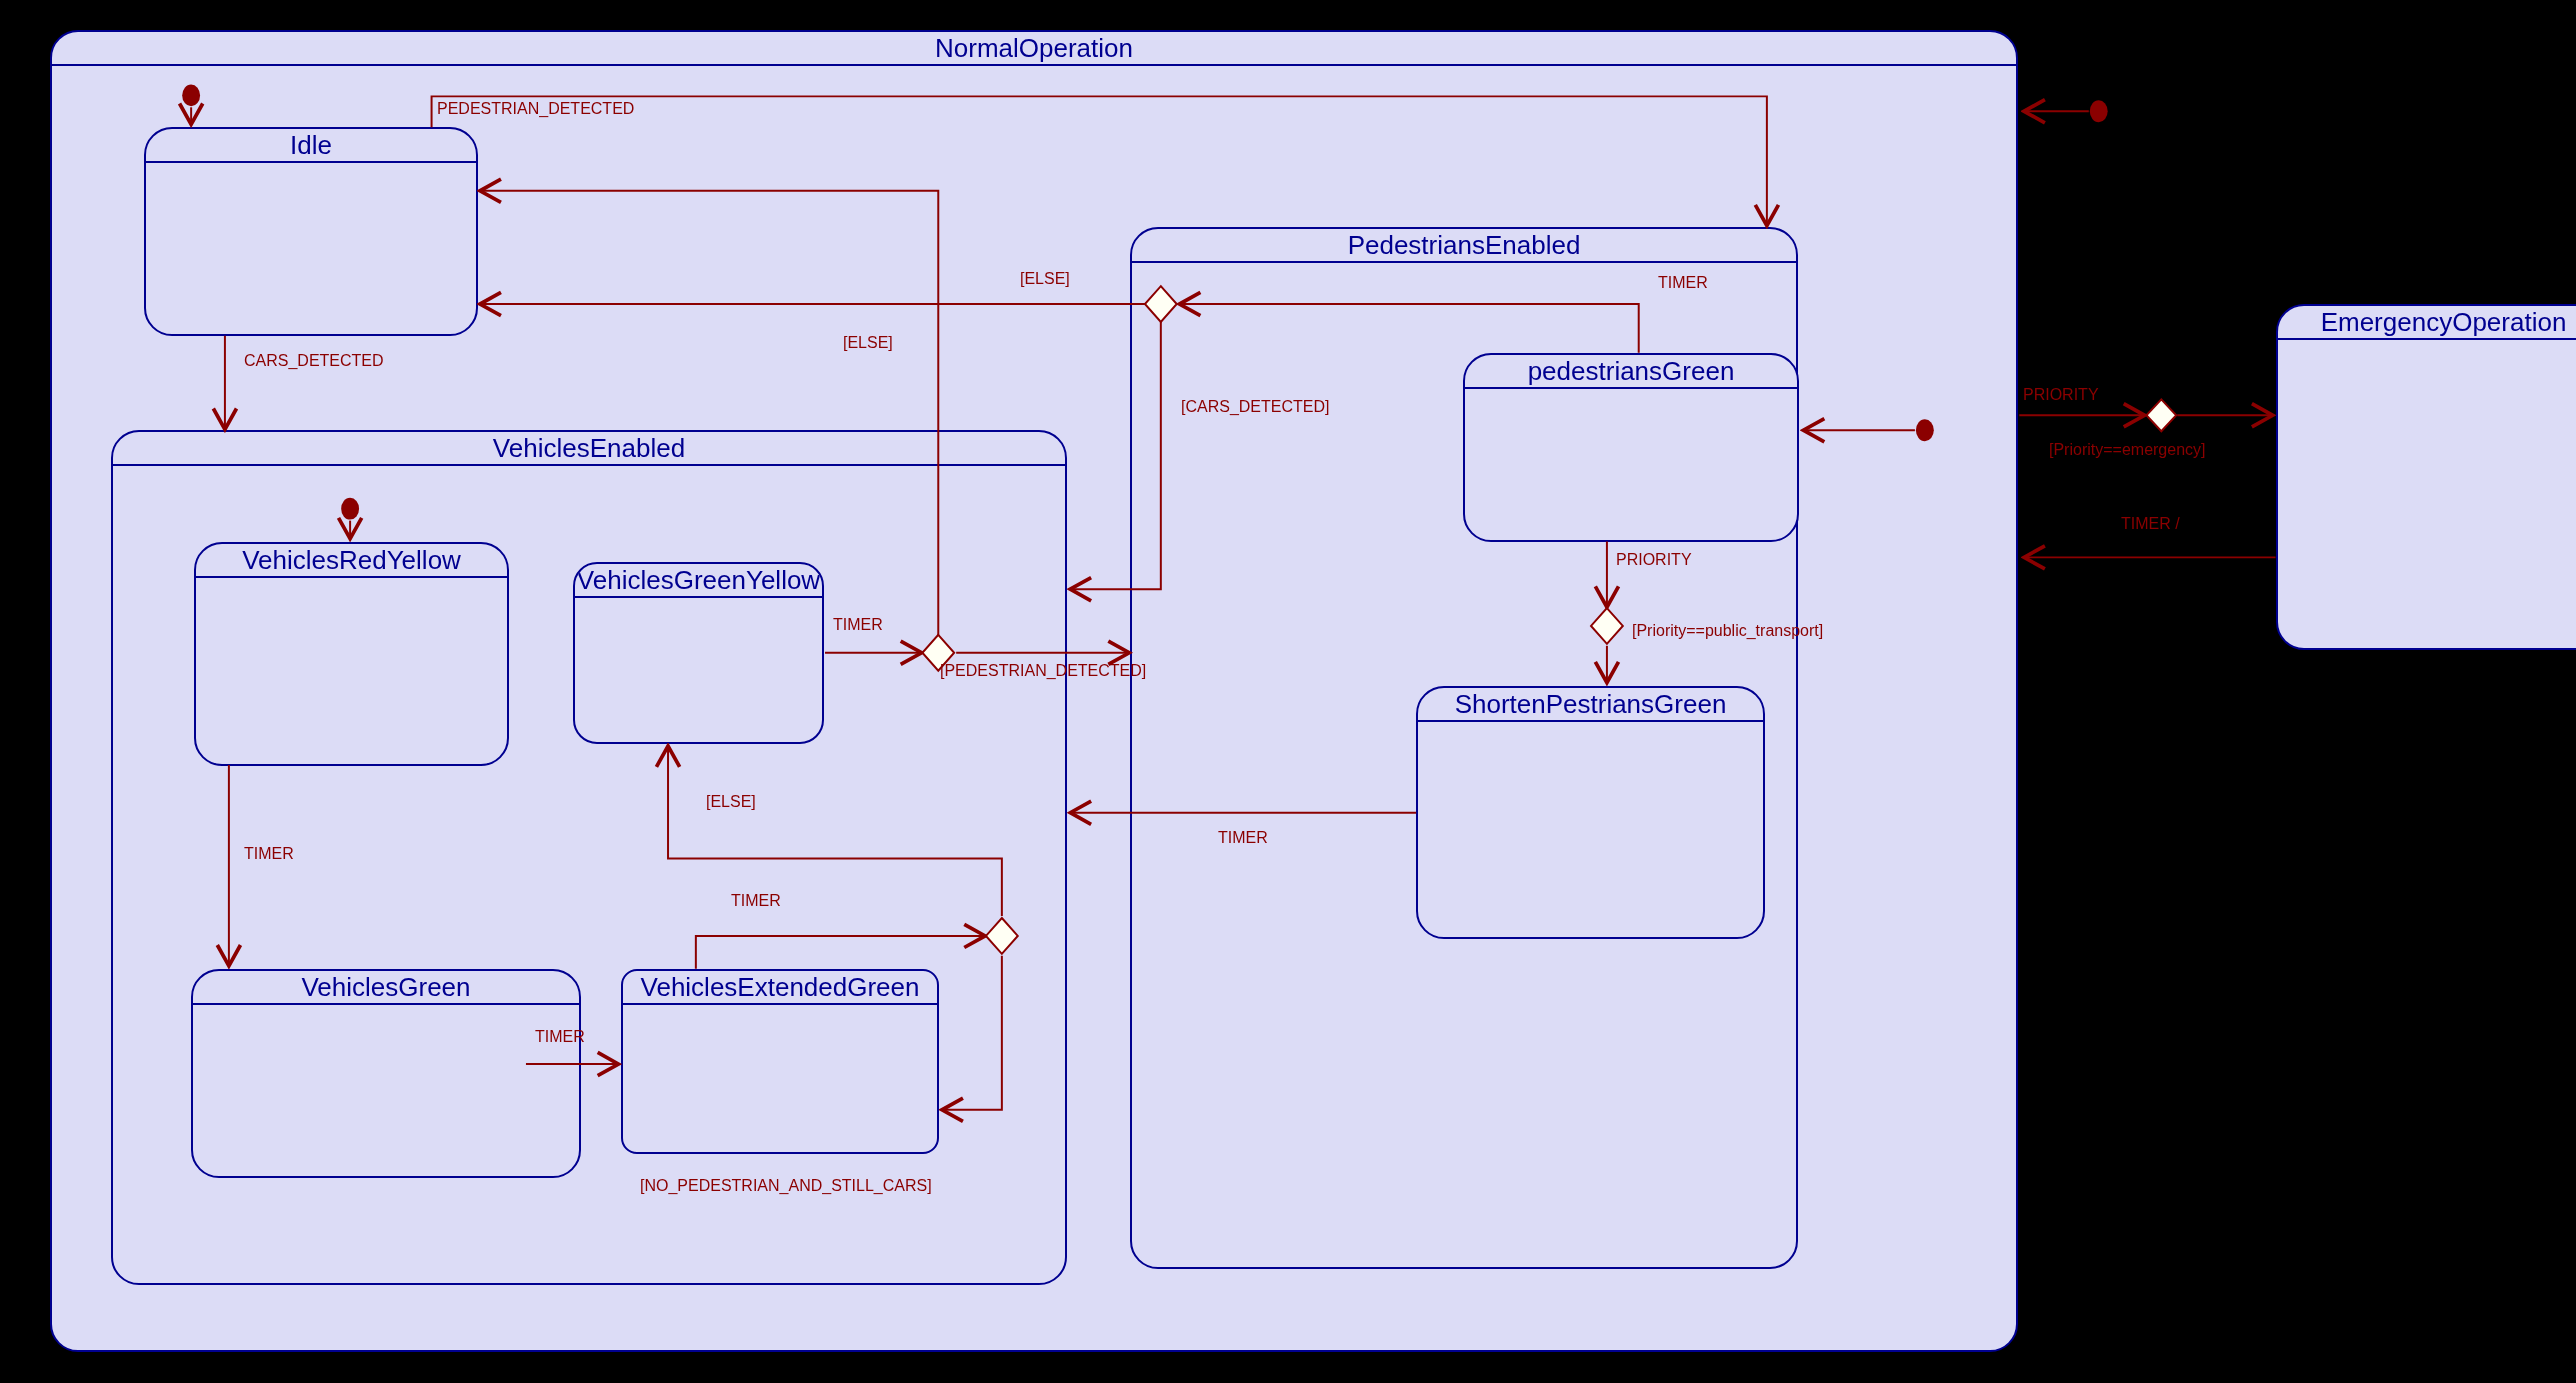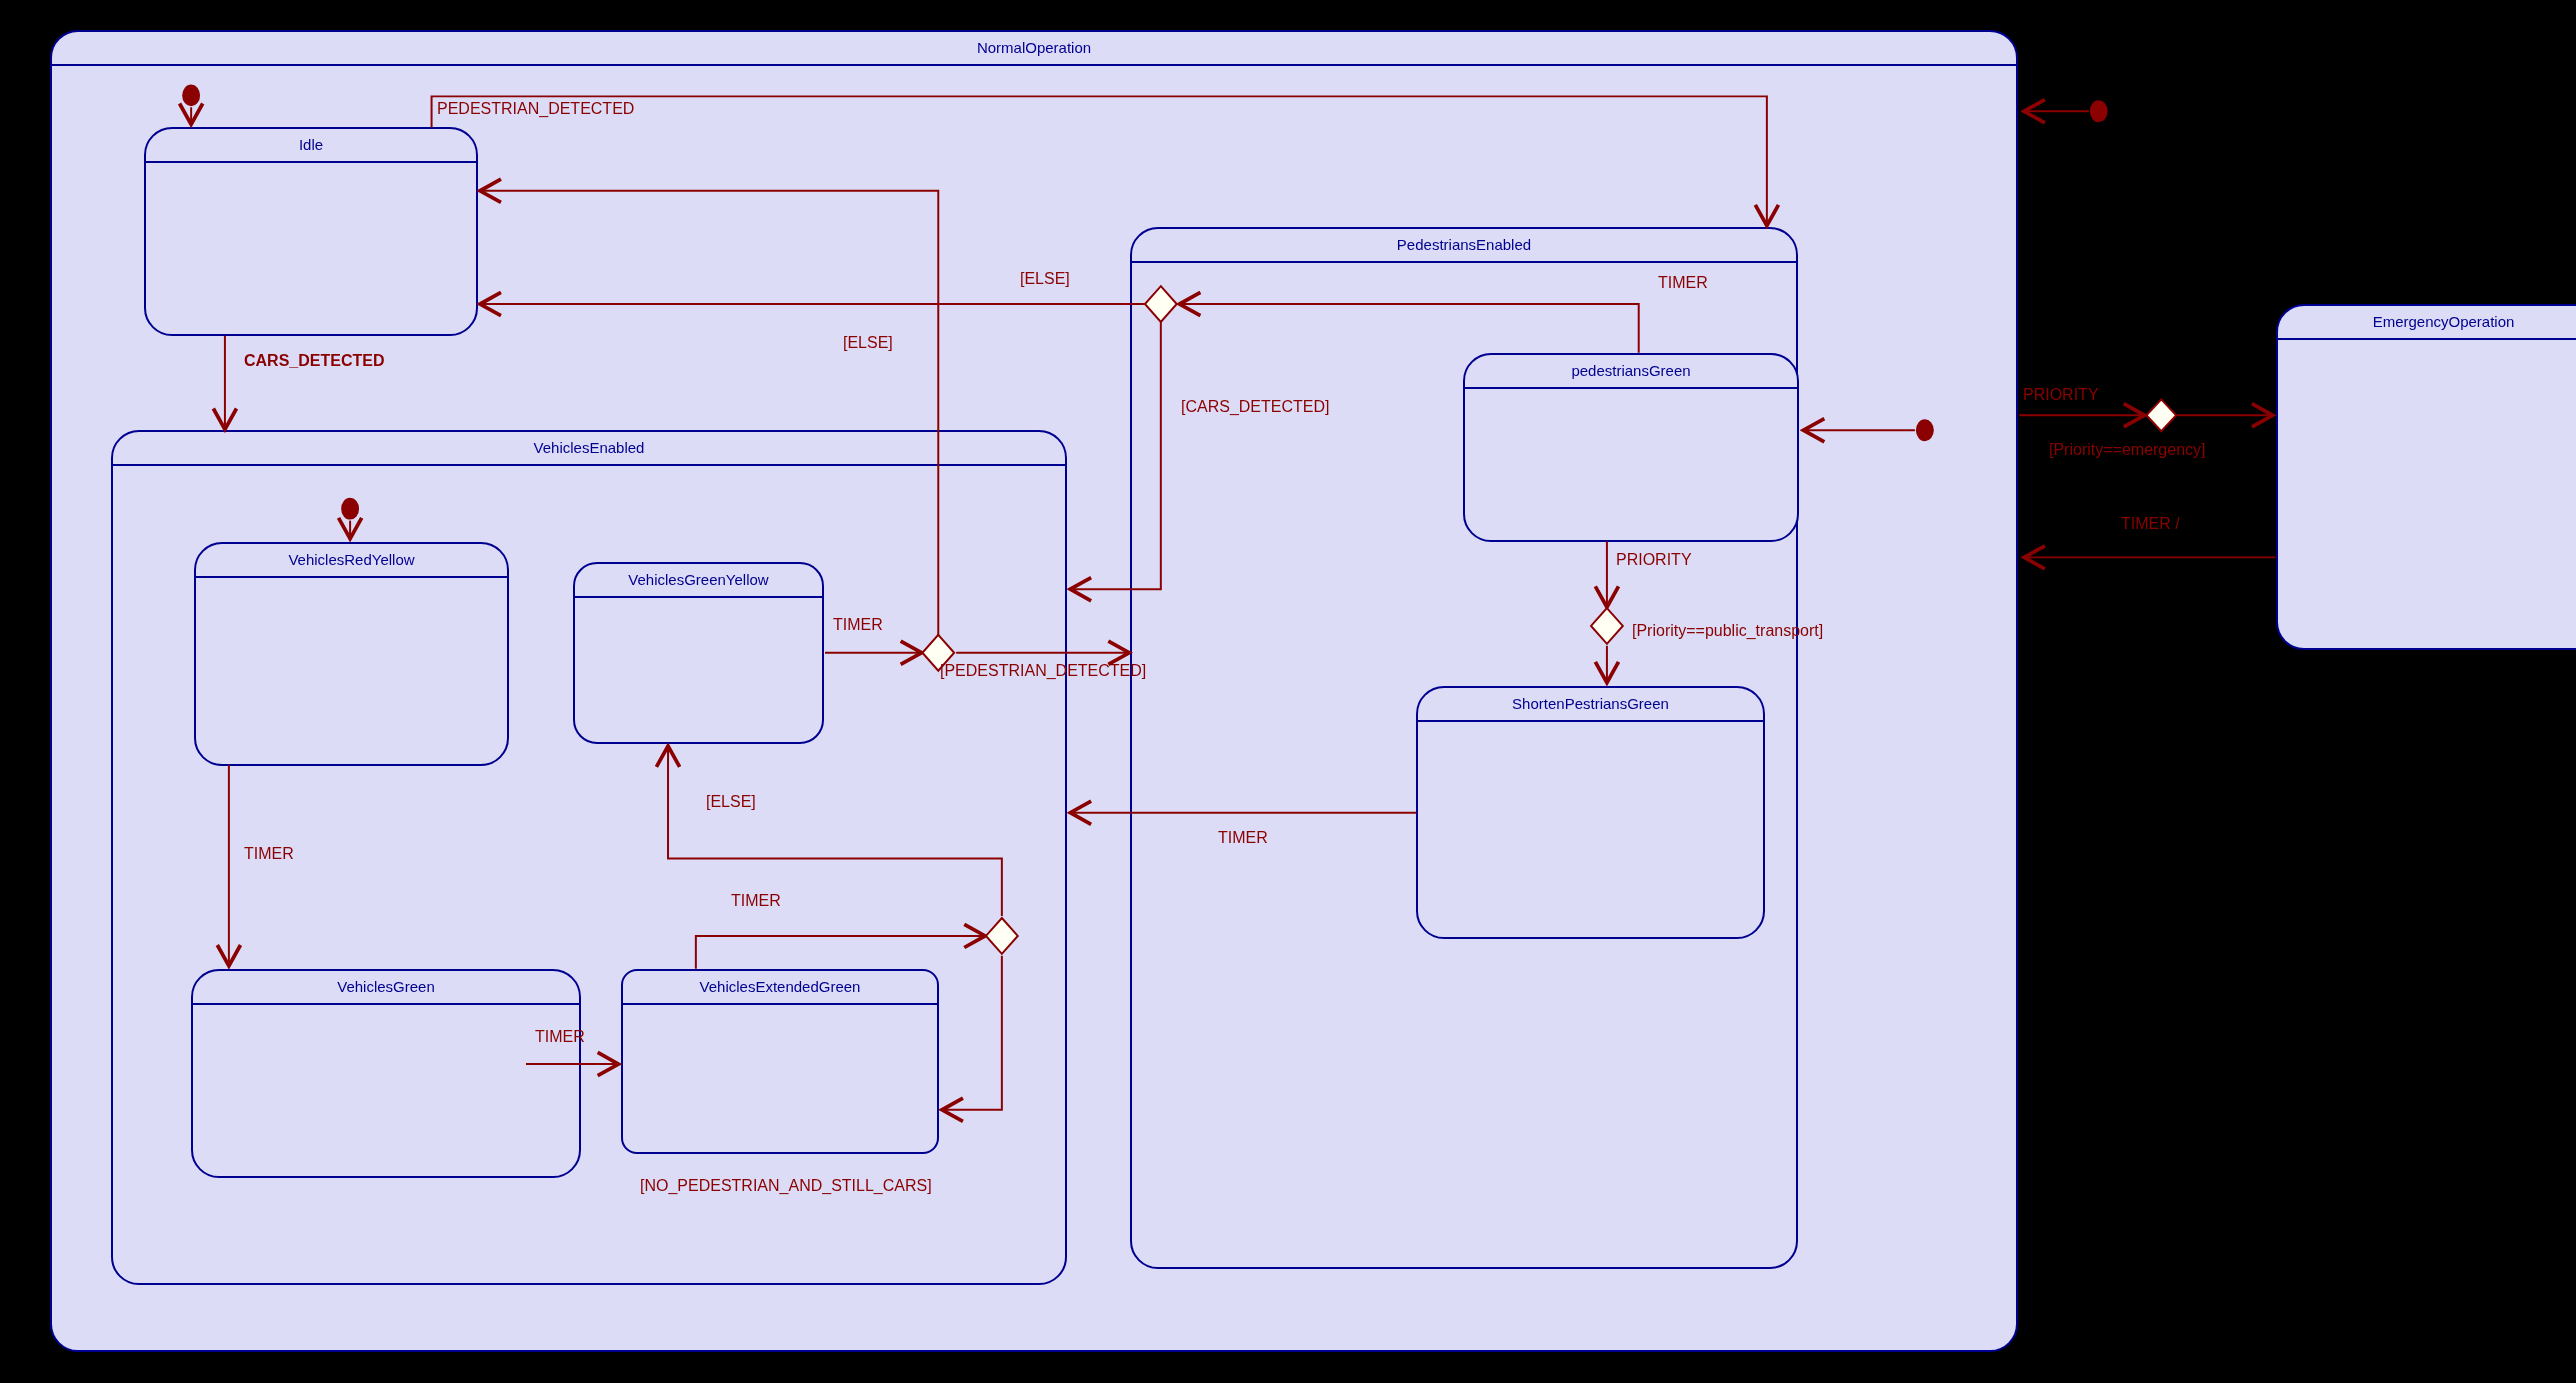--- a/index.html
+++ b/index.html
@@ -6,21 +6,21 @@
   #canvas{
     position:relative;width:2576px;height:1383px;background:#000;
     font-family:"Liberation Sans", sans-serif;overflow:hidden;
   }
   .state{
     position:absolute;background:#dcdcf6;border:2px solid #000090;
     border-radius:28px;box-sizing:border-box;overflow:hidden;
   }
   .state-title{
     height:32px;line-height:32px;border-bottom:2px solid #000090;
-    text-align:center;color:#000090;font-size:15px;white-space:nowrap;
+    text-align:center;color:#000090;font-size:26px;white-space:nowrap;
   }
   .tlabel{
     position:absolute;color:#8b0000;font-size:16px;white-space:nowrap;z-index:40;
   }
   #wires{position:absolute;left:0;top:0;z-index:30;pointer-events:none;}
 </style>
 </head>
 <body>
 
 <div id="canvas">
@@ -112,21 +112,21 @@
     <g fill="#fffff4" stroke="#8b0000" stroke-width="2">
       <path d="M1168,288 L1184,306 L1168,324 L1152,306 Z"></path>
       <path d="M944,639 L960,657 L944,675 L928,657 Z"></path>
       <path d="M1008,924 L1024,942 L1008,960 L992,942 Z"></path>
       <path d="M2175,402 L2190,418 L2175,434 L2160,418 Z"></path>
       <path d="M1617,612 L1633,630 L1617,648 L1601,630 Z"></path>
     </g>
   </svg>
 
   <div class="tlabel" style="left:437px;top:100px;">PEDESTRIAN_DETECTED</div>
-  <div class="tlabel" style="left:244px;top:352px;font-weight:bold;">CARS_DETECTED</div>
+  <div class="tlabel" style="left:244px;top:352px;">CARS_DETECTED</div>
   <div class="tlabel" style="left:1658px;top:274px;">TIMER</div>
   <div class="tlabel" style="left:1020px;top:270px;">[ELSE]</div>
   <div class="tlabel" style="left:1181px;top:398px;">[CARS_DETECTED]</div>
   <div class="tlabel" style="left:843px;top:334px;">[ELSE]</div>
   <div class="tlabel" style="left:833px;top:616px;">TIMER</div>
   <div class="tlabel" style="left:940px;top:662px;">[PEDESTRIAN_DETECTED]</div>
   <div class="tlabel" style="left:1218px;top:829px;">TIMER</div>
   <div class="tlabel" style="left:1616px;top:551px;">PRIORITY</div>
   <div class="tlabel" style="left:1632px;top:622px;">[Priority==public_transport]</div>
   <div class="tlabel" style="left:244px;top:845px;">TIMER</div>

